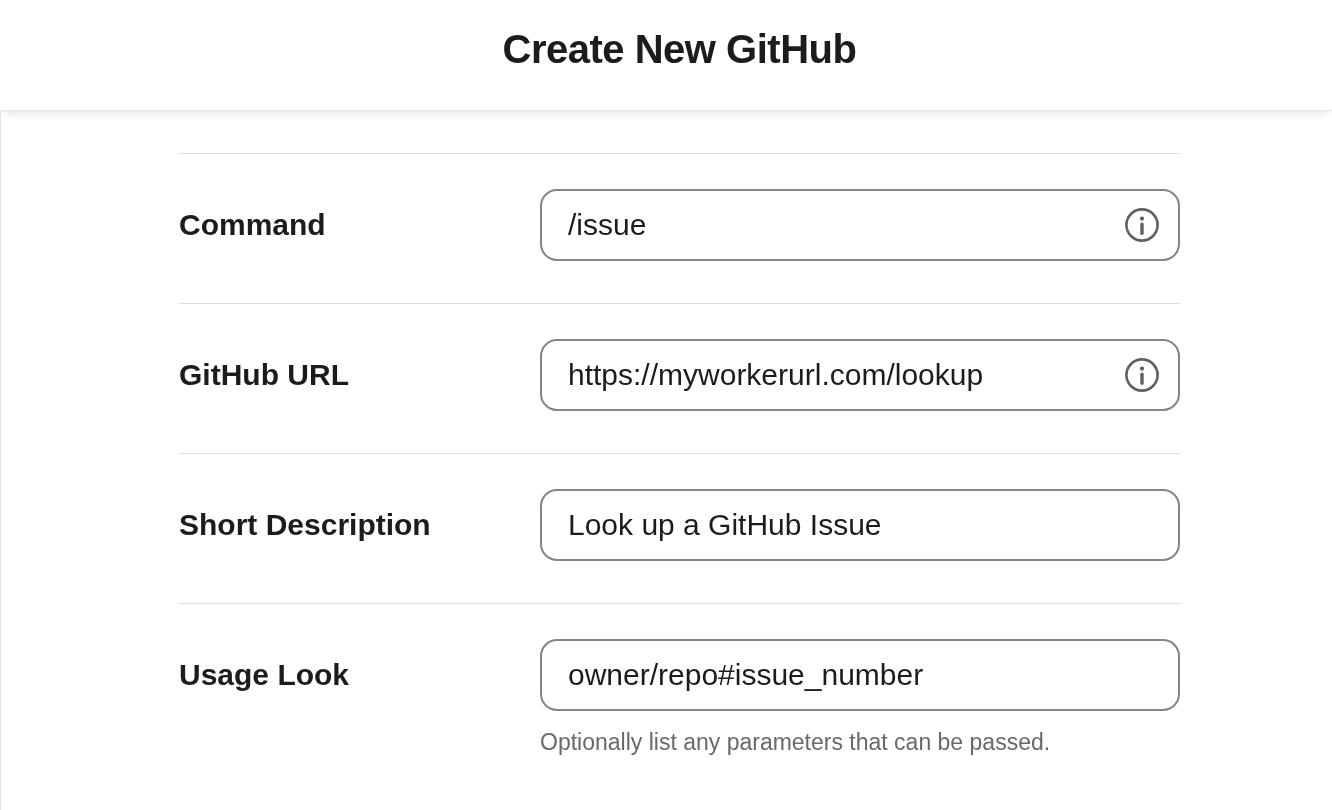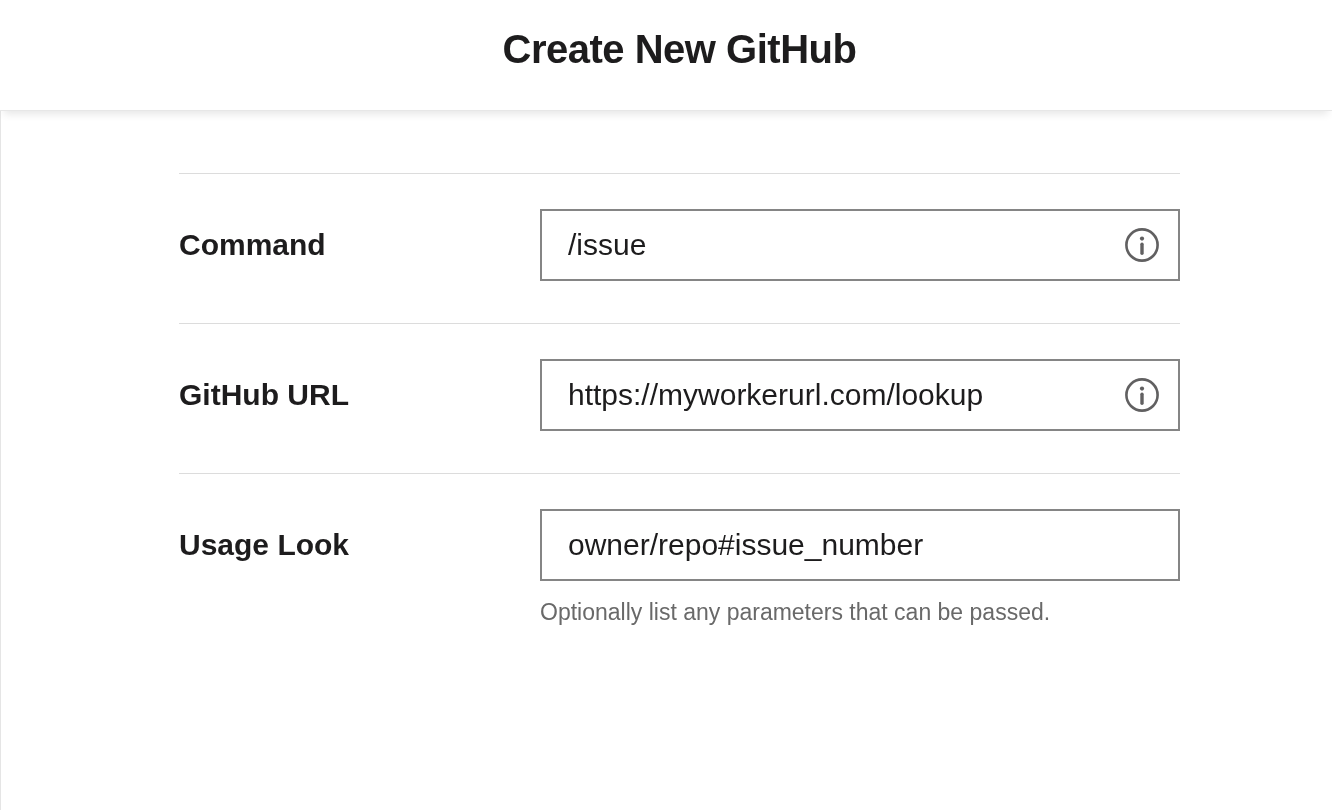--- a/index.html
+++ b/index.html
@@ -37,21 +37,21 @@
   }
   .left-edge {
     position: absolute;
     left: 0; top: 111px;
     width: 1px; height: 699px;
     background: #e5e5e5;
   }
   .main {
     width: 1001px;
     margin-left: 179px;
-    padding-top: 62px;
+    padding-top: 42px;
   }
   .form-row {
     border-top: 1px solid #dcdcdc;
     padding: 35px 0 42px 0;
     display: flex;
     align-items: center;
   }
   .form-row.with-help {
     flex-wrap: wrap;
     padding-bottom: 30px;
@@ -64,21 +64,21 @@
     color: #1d1c1d;
   }
   .input-wrap {
     position: relative;
     width: 640px;
   }
   .text-field {
     width: 640px;
     height: 72px;
     border: 2px solid #858585;
-    border-radius: 0;
+    border-radius: 17px;
     background: #ffffff;
     padding: 0 62px 0 26px;
     font-family: "Liberation Sans", sans-serif;
     font-size: 30px;
     color: #1d1c1d;
     outline: none;
   }
   .text-field.no-icon { padding-right: 26px; }
   .info-btn {
     position: absolute;
@@ -131,20 +131,26 @@
       <span class="info-btn">
         <svg width="36" height="36" viewBox="0 0 36 36">
           <circle cx="18" cy="18" r="15.6" fill="none" stroke="#616061" stroke-width="2.6"></circle>
           <circle cx="18" cy="11.6" r="2.1" fill="#616061"></circle>
           <line x1="18" y1="17.2" x2="18" y2="26.2" stroke="#616061" stroke-width="3.4" stroke-linecap="round"></line>
         </svg>
       </span>
     </div>
   </div>
 
+  <div class="form-row">
+    <label class="field-label">Short Description</label>
+    <div class="input-wrap">
+      <input class="text-field no-icon" type="text" value="Look up a GitHub Issue" style="">
+    </div>
+  </div>
 
   <div class="form-row with-help">
     <label class="field-label">Usage Look</label>
     <div class="input-wrap">
       <input class="text-field no-icon" type="text" value="owner/repo#issue_number" style="">
     </div>
     <div class="help-text">Optionally list any parameters that can be passed.</div>
   </div>
 
 </main>

